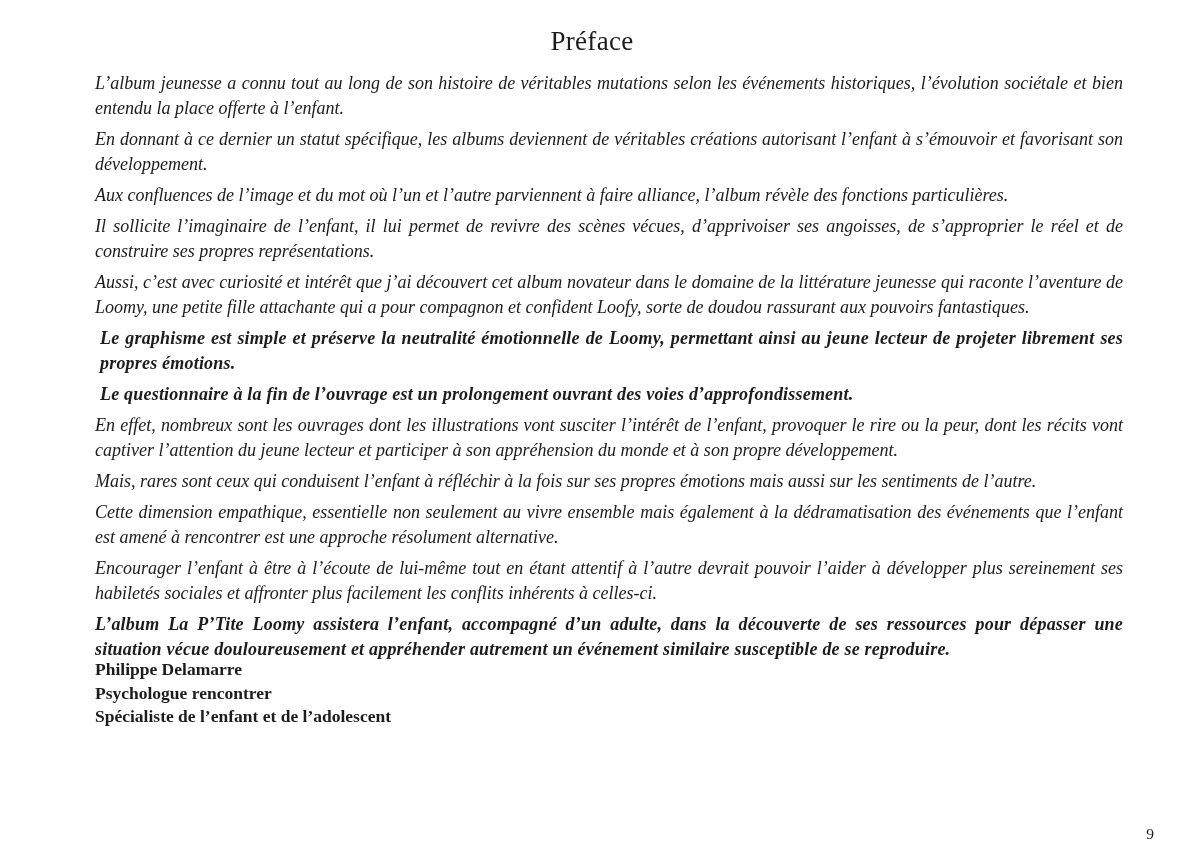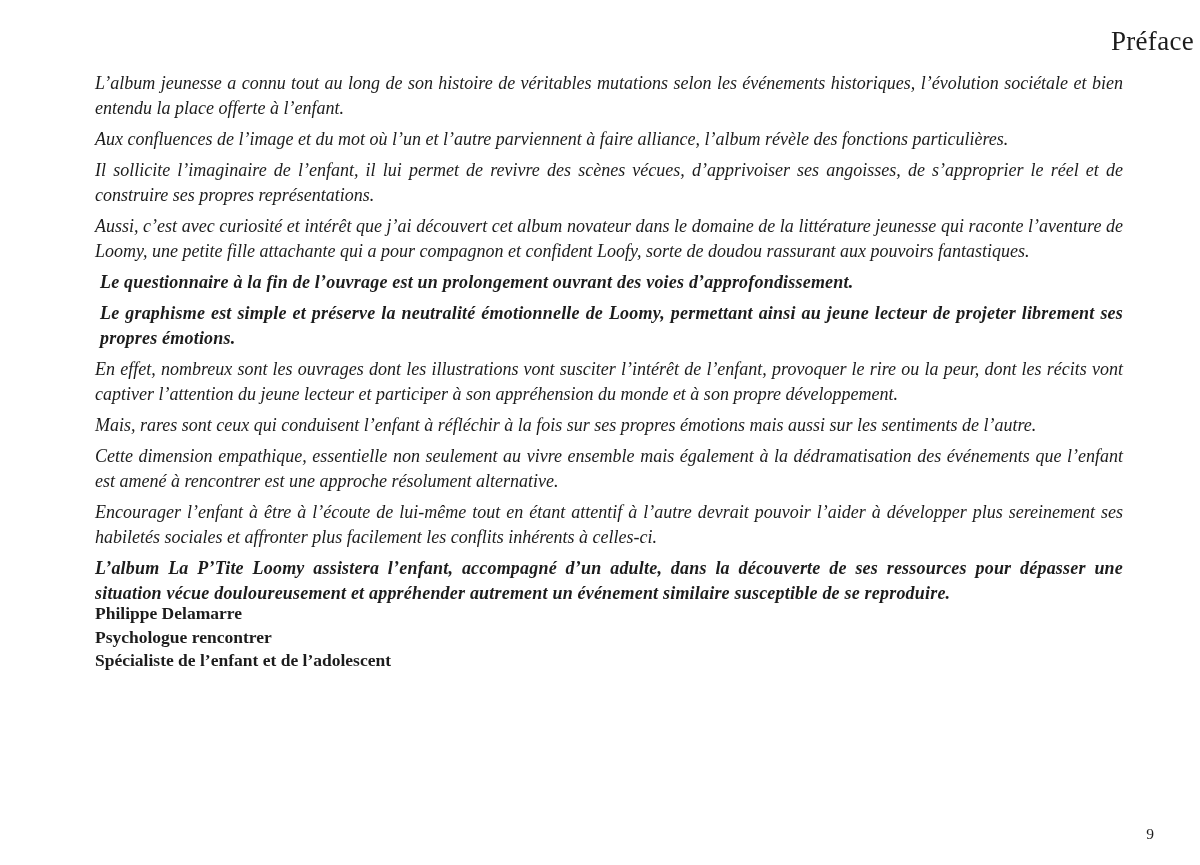--- a/index.html
+++ b/index.html
@@ -11,24 +11,24 @@
     position: relative;
     width: 1200px;
     height: 865px;
     background: #ffffff;
     color: #1c1c1c;
     font-family: "Liberation Serif", serif;
     overflow: hidden;
     box-sizing: border-box;
   }
   .page-title {
-    text-align: right;
+    text-align: center;
     font-size: 27px;
     font-weight: 400;
-    margin: 26px 6px 14px 0;
+    margin: 26px 16px 14px 0;
     letter-spacing: 0.3px;
   }
   .body-col {
     margin-left: 95px;
     margin-right: 77px; 
   }
   p.para {
     font-style: italic;
     font-size: 18px;
     line-height: 25px;
@@ -60,25 +60,26 @@
 </style>
 </head>
 <body>
 
 <div class="page">
 
   <h1 class="page-title">Préface</h1>
 
   <div class="body-col">
     <p class="para">L’album jeunesse a connu tout au long de son histoire de véritables mutations selon les événements historiques, l’évolution sociétale et bien entendu la place offerte à l’enfant.</p>
+    <p class="para">En donnant à ce dernier un statut spécifique, les albums deviennent de véritables créations autorisant l’enfant à s’émouvoir et favorisant son développement.</p>
     <p class="para">Aux confluences de l’image et du mot où l’un et l’autre parviennent à faire alliance, l’album révèle des fonctions particulières.</p>
     <p class="para">Il sollicite l’imaginaire de l’enfant, il lui permet de revivre des scènes vécues, d’apprivoiser ses angoisses, de s’approprier le réel et de construire ses propres représentations.</p>
     <p class="para">Aussi, c’est avec curiosité et intérêt que j’ai découvert cet album novateur dans le domaine de la littérature jeunesse qui raconte l’aventure de Loomy, une petite fille attachante qui a pour compagnon et confident Loofy, sorte de doudou rassurant aux pouvoirs fantastiques.</p>
+    <p class="para bold indent">Le graphisme est simple et préserve la neutralité émotionnelle de Loomy, permettant ainsi au jeune lecteur de projeter librement ses propres émotions.</p>
     <p class="para bold indent">Le questionnaire à la fin de l’ouvrage est un prolongement ouvrant des voies d’approfondissement.</p>
-    <p class="para bold indent">Le graphisme est simple et préserve la neutralité émotionnelle de Loomy, permettant ainsi au jeune lecteur de projeter librement ses propres émotions.</p>
     <p class="para">En effet, nombreux sont les ouvrages dont les illustrations vont susciter l’intérêt de l’enfant, provoquer le rire ou la peur, dont les récits vont captiver l’attention du jeune lecteur et participer à son appréhension du monde et à son propre développement.</p>
     <p class="para">Mais, rares sont ceux qui conduisent l’enfant à réfléchir à la fois sur ses propres émotions mais aussi sur les sentiments de l’autre.</p>
     <p class="para">Cette dimension empathique, essentielle non seulement au vivre ensemble mais également à la dédramatisation des événements que l’enfant est amené à rencontrer est une approche résolument alternative.</p>
     <p class="para">Encourager l’enfant à être à l’écoute de lui-même tout en étant attentif à l’autre devrait pouvoir l’aider à développer plus sereinement ses habiletés sociales et affronter plus facilement les conflits inhérents à celles-ci.</p>
     <p class="para bold">L’album La P’Tite Loomy assistera l’enfant, accompagné d’un adulte, dans la découverte de ses ressources pour dépasser une situation vécue douloureusement et appréhender autrement un événement similaire susceptible de se reproduire.</p>
 
     <div class="signature">
       <div>Philippe Delamarre</div>
       <div>Psychologue rencontrer</div>
       <div>Spécialiste de l’enfant et de l’adolescent</div>

